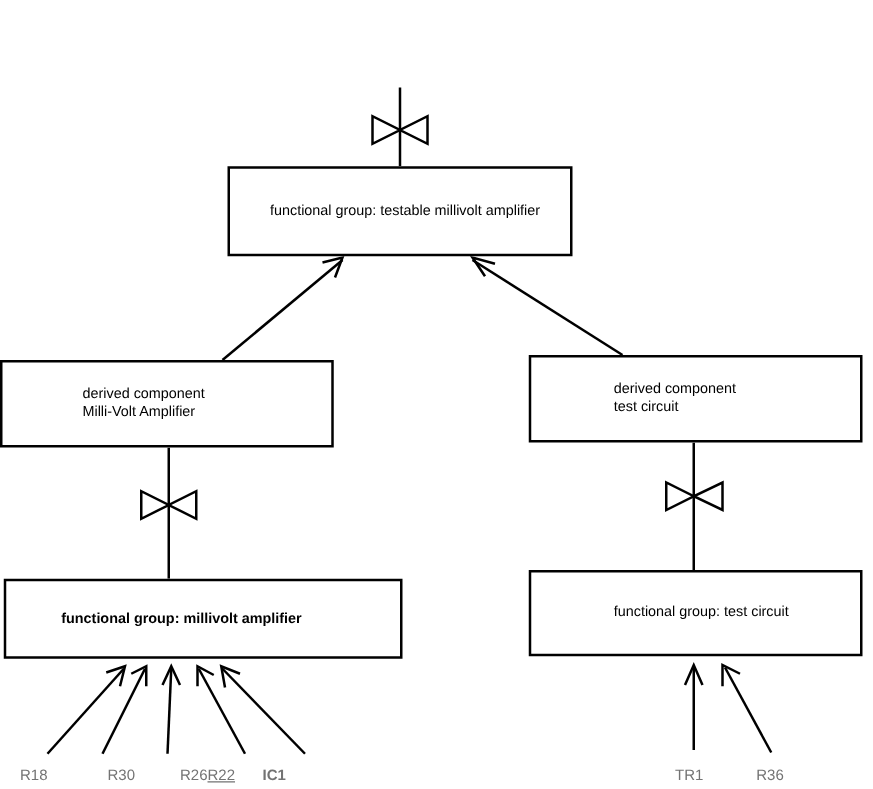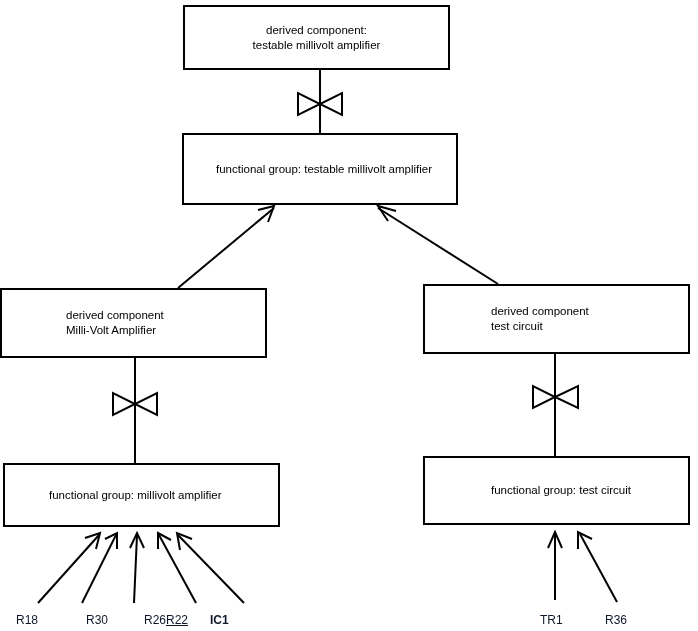--- a/index.html
+++ b/index.html
@@ -57,21 +57,21 @@
     position: absolute;
     left: 0;
     top: 0;
     width: 698px;
     height: 631px;
     z-index: 1;
   }
   .endlabel {
     position: absolute;
     font-size: 12px;
-    color: #0f172a;
+    color: #737373;
     white-space: nowrap;
     z-index: 3;
   }
 </style>
 </head>
 <body>
 
 <div id="canvas">
 
   <svg class="edges" viewBox="0 0 698 631" xmlns="http://www.w3.org/2000/svg">
@@ -135,40 +135,36 @@
     <g>
       <line x1="555" y1="600" x2="555" y2="534" stroke="#000" stroke-width="2"></line>
       <polyline points="548,548 555,532 562,548" fill="none" stroke="#000" stroke-width="2"></polyline>
     </g>
     <g>
       <line x1="617" y1="602" x2="580" y2="534" stroke="#000" stroke-width="2"></line>
       <polyline points="578,549 578,532 592,539" fill="none" stroke="#000" stroke-width="2"></polyline>
     </g>
   </svg>
 
-  <div class="node center" style="left:183px; top:5px; width:267px; height:65px;">
-    <div class="label">derived component:
- testable millivolt amplifier</div>
-  </div>
 
   <div class="node leftpad indent-fg" style="left:182px; top:133px; width:276px; height:72px;">
     <div class="label">functional group: testable millivolt amplifier</div>
   </div>
 
   <div class="node leftpad indent" style="left:0px; top:288px; width:267px; height:70px;">
     <div class="label">derived component
 Milli-Volt Amplifier</div>
   </div>
 
   <div class="node leftpad indent-r" style="left:423px; top:284px; width:267px; height:70px;">
     <div class="label">derived component
 test circuit</div>
   </div>
 
-  <div class="node leftpad indent-fg2" style="left:3px; top:463px; width:277px; height:64px;">
+  <div class="node leftpad indent-fg2" style="left:3px; top:463px; width:319px; height:64px;font-weight:bold;">
     <div class="label">functional group: millivolt amplifier</div>
   </div>
 
   <div class="node leftpad indent-r" style="left:423px; top:456px; width:267px; height:69px;">
     <div class="label">functional group: test circuit</div>
   </div>
 
   <div class="endlabel" style="left:16px; top:613px;">
     <span>R18</span>
   </div>

